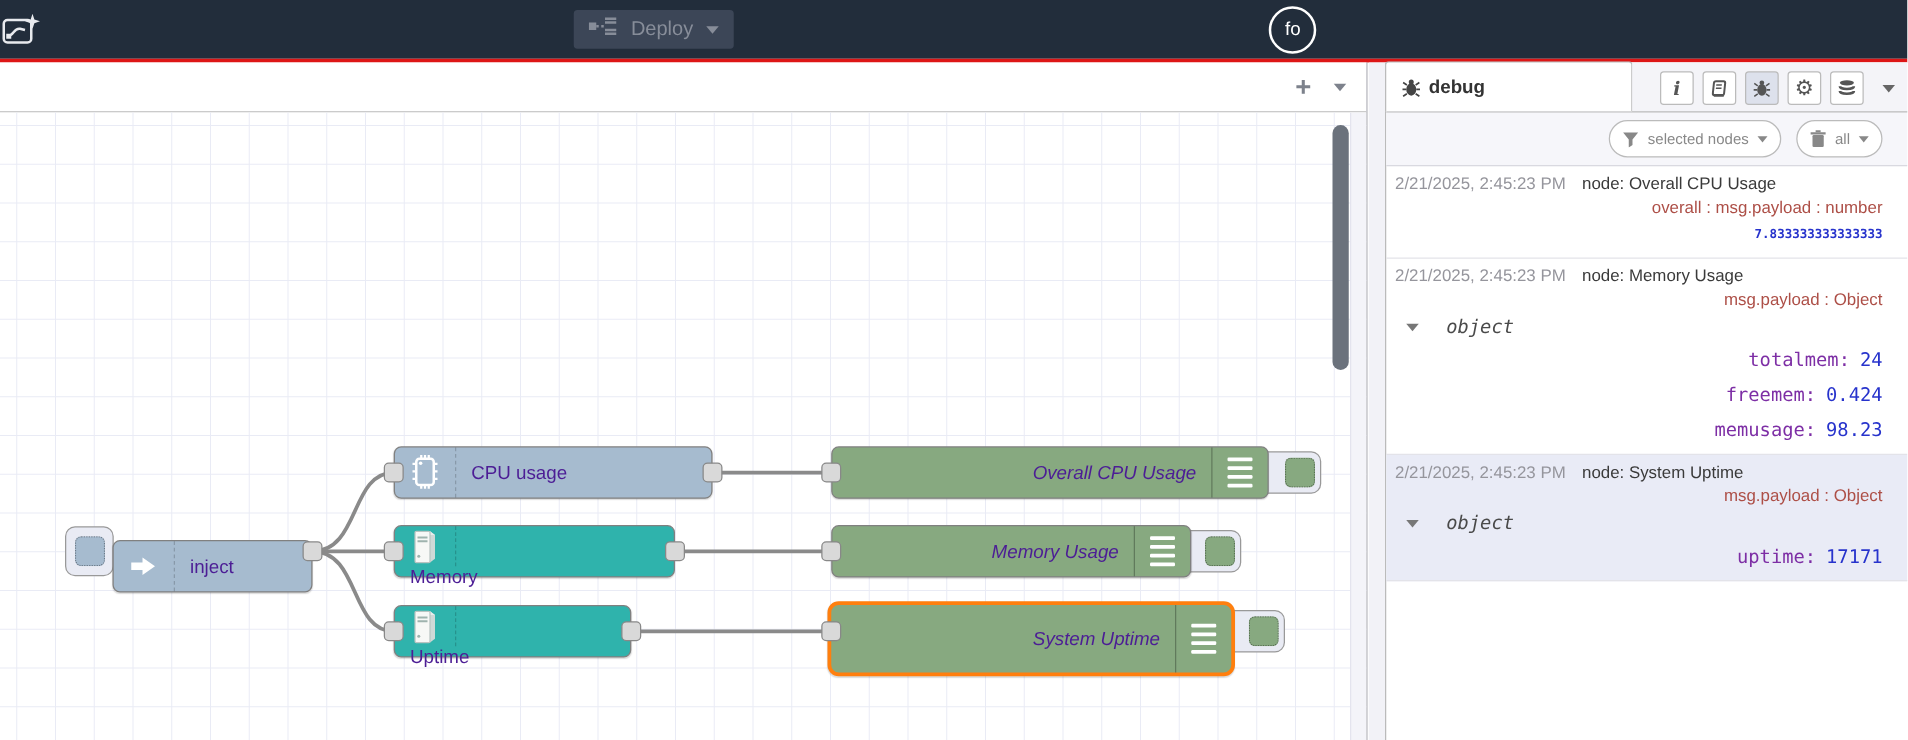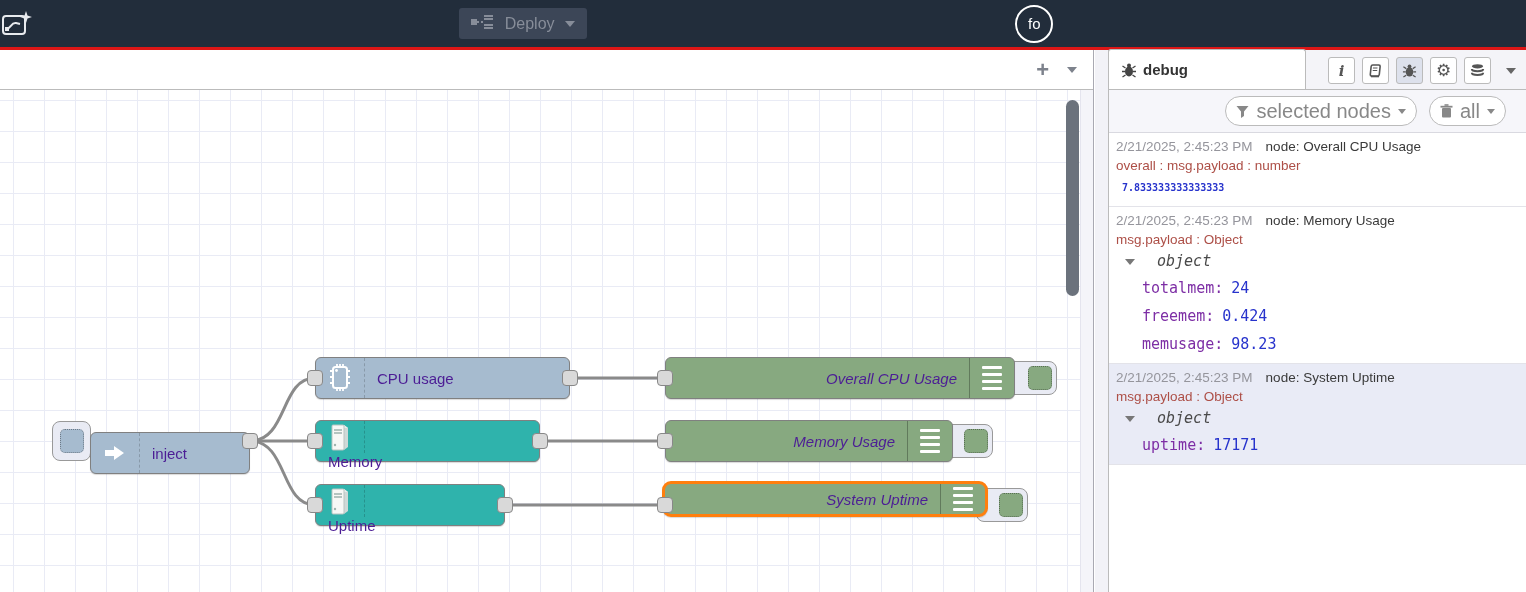--- a/index.html
+++ b/index.html
@@ -40,21 +40,21 @@
   .node-btn { position:absolute; z-index:2; background:#e9ebf4; border:1px solid #999; border-radius:8px;
               display:flex; align-items:center; justify-content:center; cursor:pointer; }
   .node-btn .inner { width:24px; height:24px; border-radius:5px; border:1px dotted rgba(0,0,0,0.35); }
   .inner.blue { background:#a6bbcf; }
   .inner.green { background:#87a980; }
   .node { position:absolute; z-index:3; height:42px; border:1px solid #808080; border-radius:6px;
           display:flex; align-items:stretch; box-shadow:0 1px 1px rgba(0,0,0,0.15); cursor:pointer; }
   .node.blue { background:#a6bbcf; }
   .node.teal { background:#2fb3ac;flex-direction:column; }
   .node.green { background:#87a980; }
-  .node.selected { border:3px solid #ff7f0e; border-radius:9px; height:36px;text-align:center; }
+  .node.selected { border:3px solid #ff7f0e; border-radius:9px; height:60px;text-align:center; }
   .icon-cell { width:49px; display:flex; align-items:center; justify-content:center;
                border-right:1px dashed rgba(0,0,0,0.18); }
   .label-cell { flex:1; display:flex; align-items:center; padding:0 12px; font-size:15px; color:#4c1d95; }
   .node.green .label-cell { justify-content:flex-end; font-style:italic; }
   .console-cell { width:45px; border-left:1px solid rgba(0,0,0,0.28); display:flex; flex-direction:column;
                   align-items:center; justify-content:center; gap:3.5px; }
   .console-cell i { display:block; width:20px; height:3.5px; background:#fff; border-radius:1px; }
   .port { position:absolute; z-index:4; width:16px; height:16px; background:#d9d9d9; border:1.5px solid #888;
           border-radius:4px; cursor:crosshair; }
 
@@ -70,25 +70,25 @@
   .ibtn { width:27px; height:27px; background:#fff; border:1px solid #bbb; border-radius:3px;
           display:flex; align-items:center; justify-content:center; color:#555; cursor:pointer; }
   .ibtn.active { background:#dde1ec; }
   .ib-serif { font-family:"DejaVu Serif", serif; font-weight:bold; font-size:15px; font-style:italic; }
   .ib-gear { font-size:17px; line-height:1; }
   .sb-chev { border-top-color:#666; margin-left:8px; cursor:pointer; }
 
   .sb-toolbar { height:43px; background:#f6f6fa; border-bottom:1px solid #d9d9e0; display:flex;
                 align-items:center; justify-content:flex-end; gap:12px; padding-right:20px; }
   .tbtn { height:30px; background:#fff; border:1px solid #bbb; border-radius:15px; color:#888;
-          font-size:20px; display:flex; align-items:center; gap:7px; padding:0 10px; cursor:pointer; }
+          font-size:12px; display:flex; align-items:center; gap:7px; padding:0 10px; cursor:pointer; }
   .tbtn .chev { border-top-color:#888; border-left-width:4.5px; border-right-width:4.5px; border-top-width:5.5px; }
 
   .sb-messages { font-size:13.5px; }
-  .dbg-msg { border-bottom:1px solid #e3e3e9; padding:4px 6px 5px 7px; cursor:pointer; }
+  .dbg-msg { border-bottom:1px solid #e3e3e9; padding:4px 20px 5px 7px; cursor:pointer;text-align:right; }
   .dbg-msg.selected { background:#e9ebf6; }
   .meta { display:flex; gap:13px; line-height:19px; }
   .ts { color:#95959c; white-space:nowrap; }
   .src { color:#3a3a3a; white-space:nowrap; }
   .prop { color:#ad4f47; line-height:19px; }
   .mono { font-family:"DejaVu Sans Mono", monospace; }
   .val { font-size:10px; color:#2733cc; line-height:26px; padding-left:6px; font-weight:600; }
   .objrow { display:flex; align-items:center; gap:22px; line-height:25px; padding-left:9px; }
   .caret { width:0; height:0; border-left:5px solid transparent; border-right:5px solid transparent;
            border-top:6px solid #777; }

